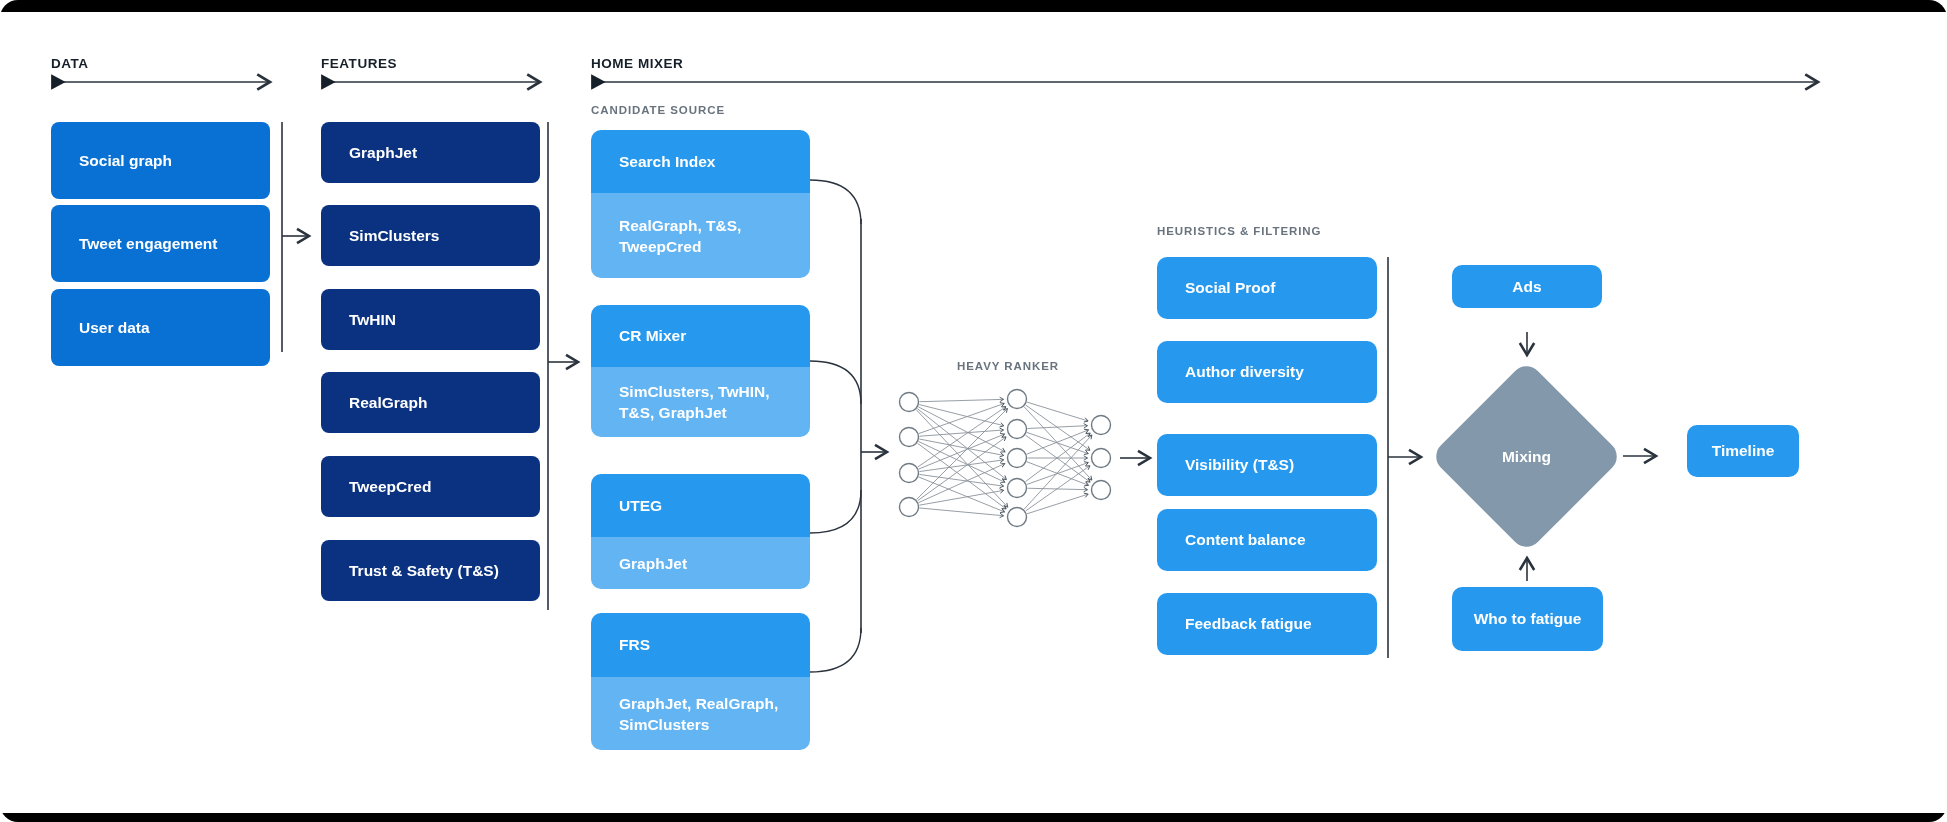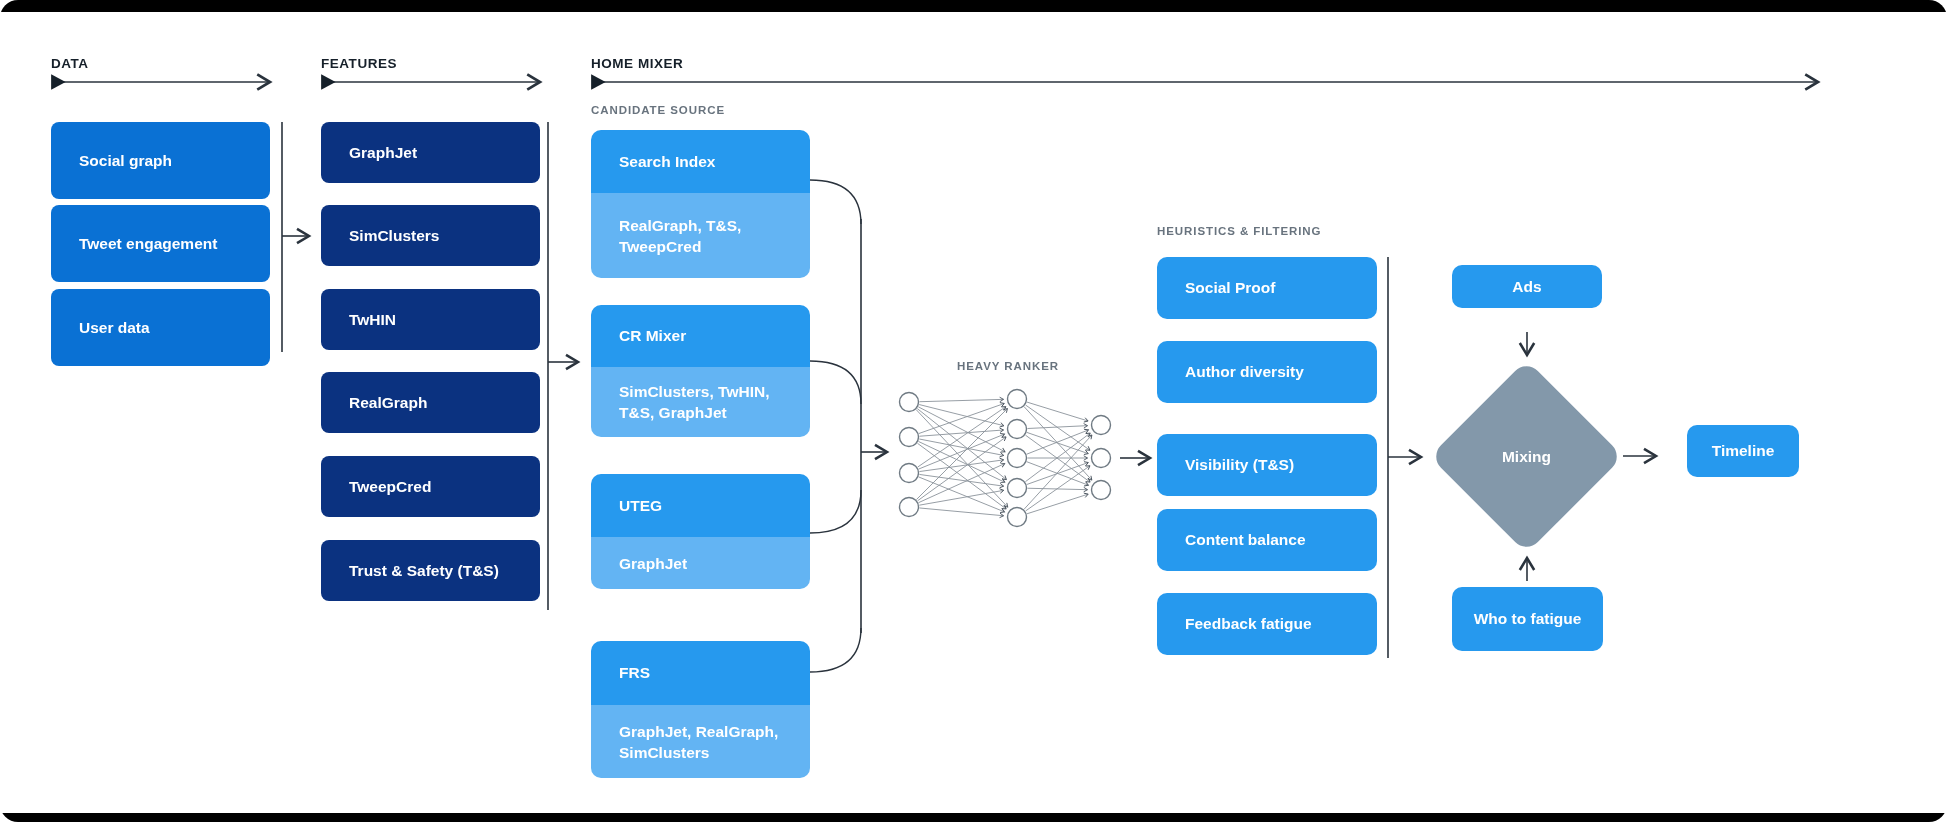--- a/index.html
+++ b/index.html
@@ -88,21 +88,21 @@
     <div class="card-sub" style="height:85px;">RealGraph, T&amp;S, TweepCred</div>
   </div>
   <div class="card" style="top:305px;">
     <div class="card-head" style="height:62px;">CR Mixer</div>
     <div class="card-sub" style="height:70px;">SimClusters, TwHIN, T&amp;S, GraphJet</div>
   </div>
   <div class="card" style="top:474px;">
     <div class="card-head" style="height:63px;">UTEG</div>
     <div class="card-sub" style="height:52px;">GraphJet</div>
   </div>
-  <div class="card" style="top:641px;">
+  <div class="card" style="top:613px;">
     <div class="card-head" style="height:64px;">FRS</div>
     <div class="card-sub" style="height:73px;">GraphJet, RealGraph, SimClusters</div>
   </div>
 
   <div class="box heur-box" style="top:257px;">Social Proof</div>
   <div class="box heur-box" style="top:341px;">Author diversity</div>
   <div class="box heur-box" style="top:434px;text-align:right;">Visibility (T&amp;S)</div>
   <div class="box heur-box" style="top:509px;">Content balance</div>
   <div class="box heur-box" style="top:593px;">Feedback fatigue</div>
 

